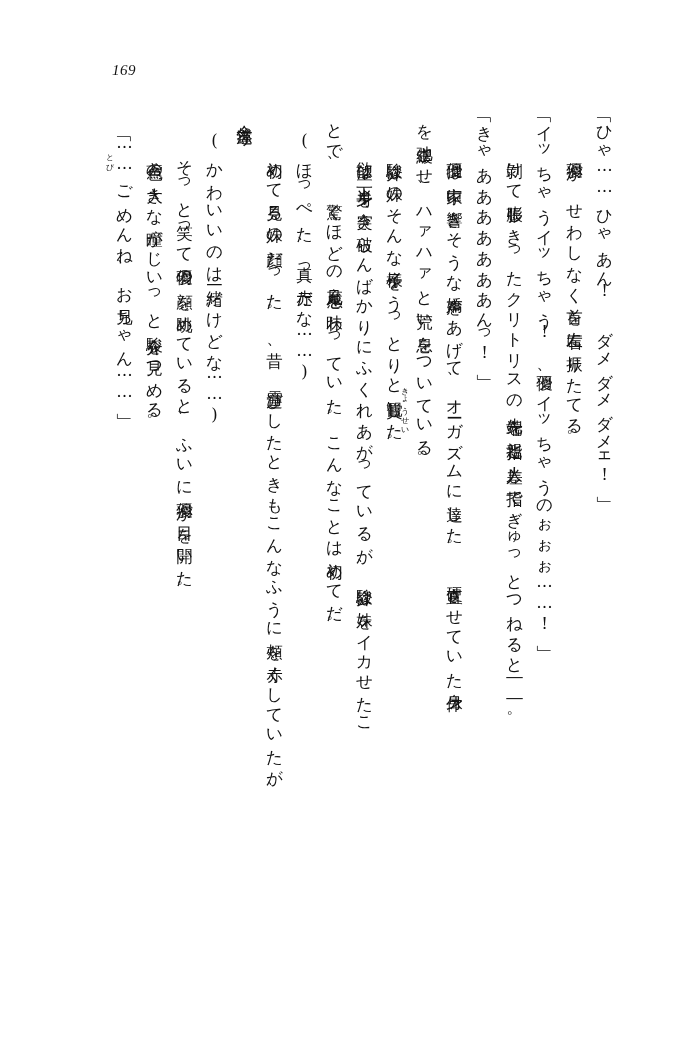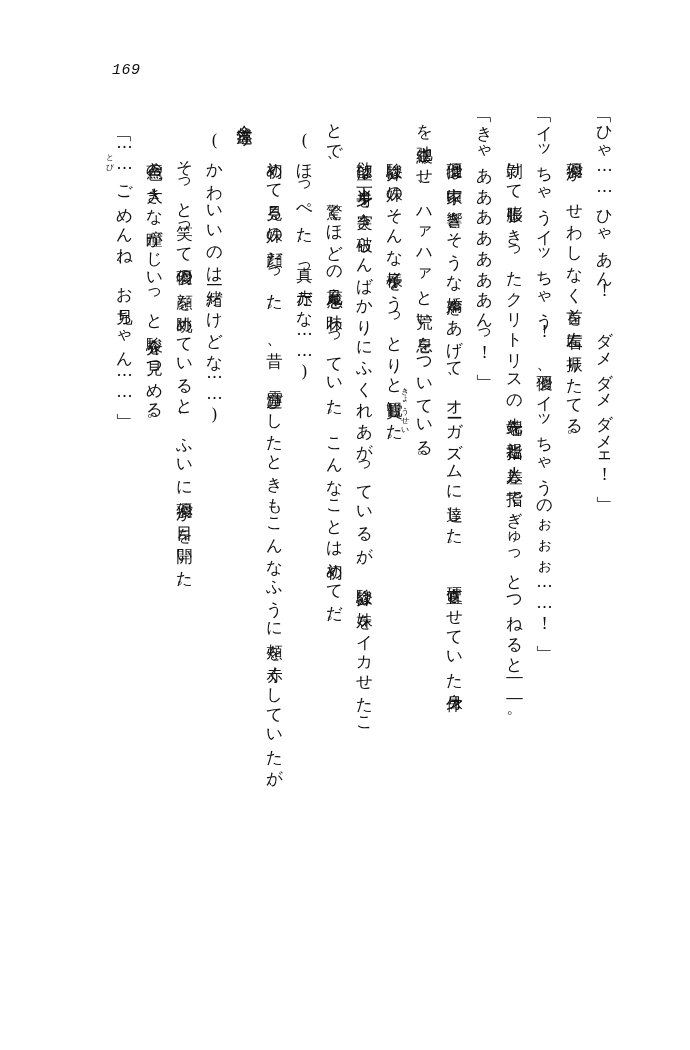--- a/index.html
+++ b/index.html
@@ -22,21 +22,21 @@
     background: #ffffff;
   }
 
   
   .page-number {
     position: absolute;
     top: 62px;
     left: 112px;
     font-size: 15px;
     font-style: italic;
-    font-family: Liberation Mono, monospace;
+    font-family: Liberation Serif, serif;
     color: #111;
     letter-spacing: 0.5px;
   }
 
   
   .text-block {
     position: absolute;
     top: 112px;
     right: 78px;
     left: 86px;

